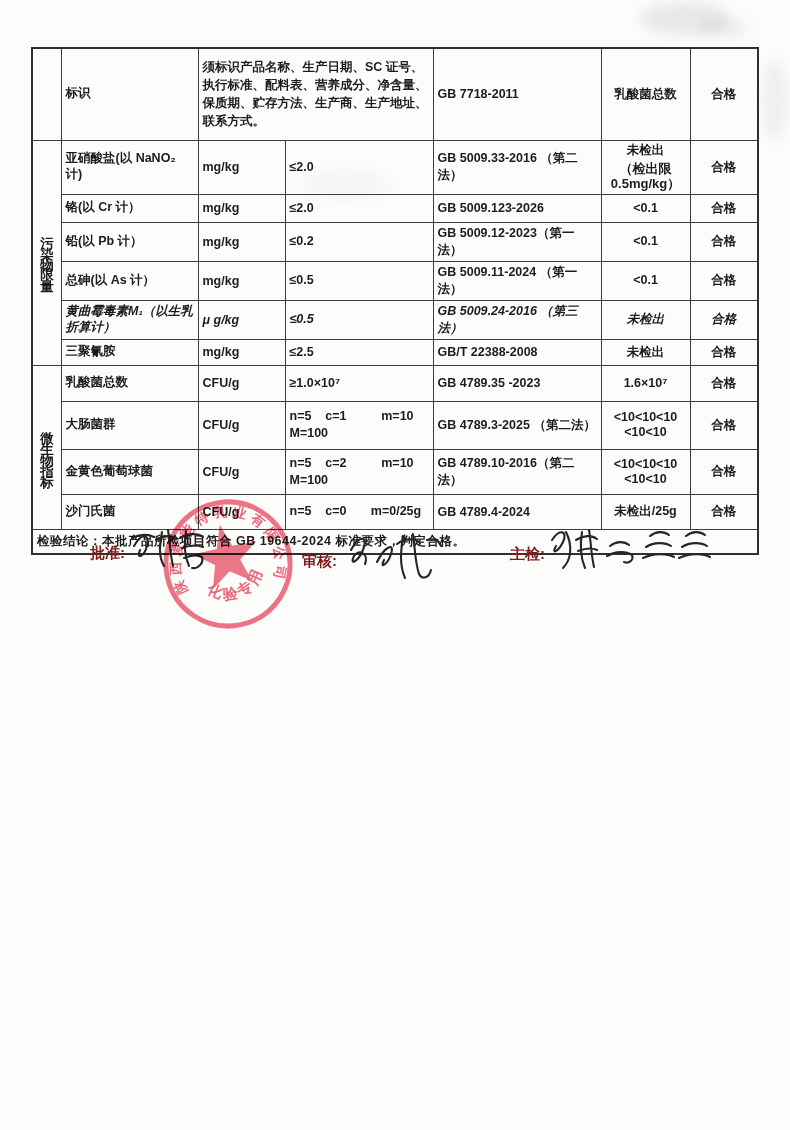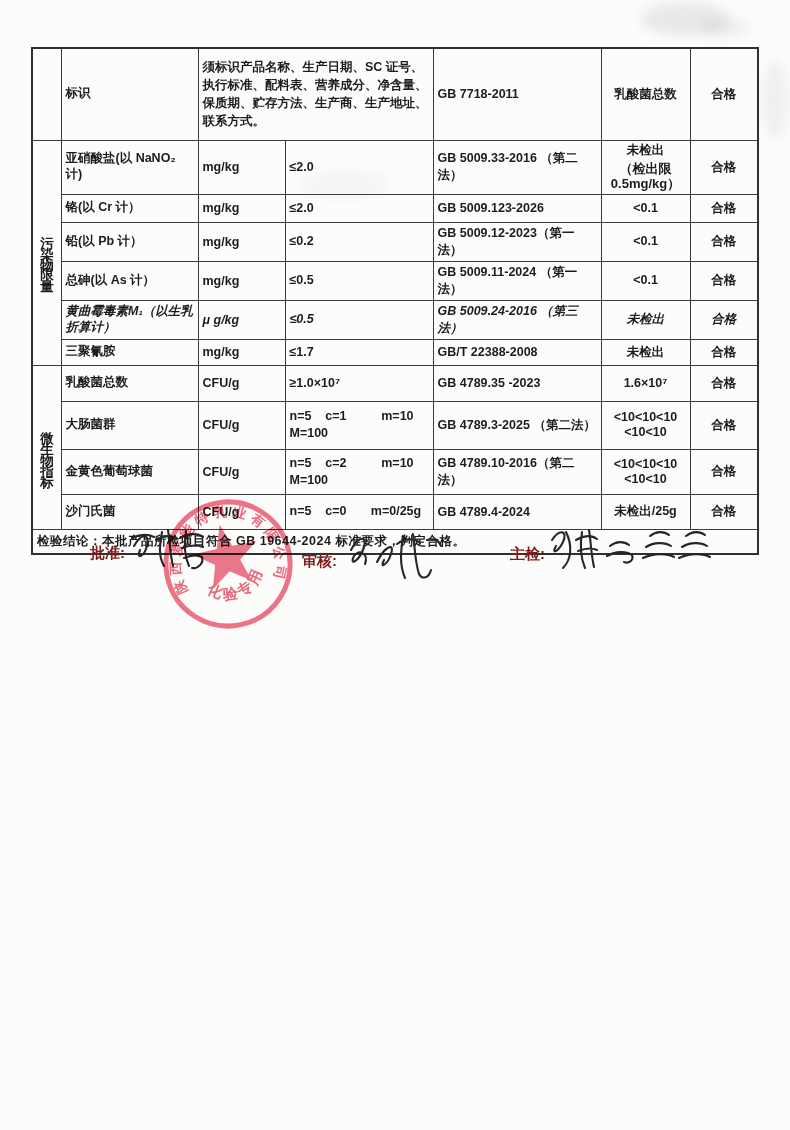--- a/index.html
+++ b/index.html
@@ -114,21 +114,21 @@
         <td class="item">黄曲霉毒素M₁（以生乳折算计）</td>
         <td class="unit">μ g/kg</td>
         <td class="req">≤0.5</td>
         <td class="method">GB 5009.24-2016 （第三法）</td>
         <td class="result"><div>未检出</div></td>
         <td class="verdict">合格</td>
       </tr>
       <tr style="height: 26px;">
         <td class="item">三聚氰胺</td>
         <td class="unit">mg/kg</td>
-        <td class="req">≤1.7</td>
+        <td class="req">≤2.5</td>
         <td class="method">GB/T 22388-2008</td>
         <td class="result"><div>未检出</div></td>
         <td class="verdict">合格</td>
       </tr>
       <tr style="height: 36px;">
         <td class="cat" rowspan="4">
           <div class="cat-label">微生物指标</div>
         </td>
         <td class="item">乳酸菌总数</td>
         <td class="unit">CFU/g</td>

